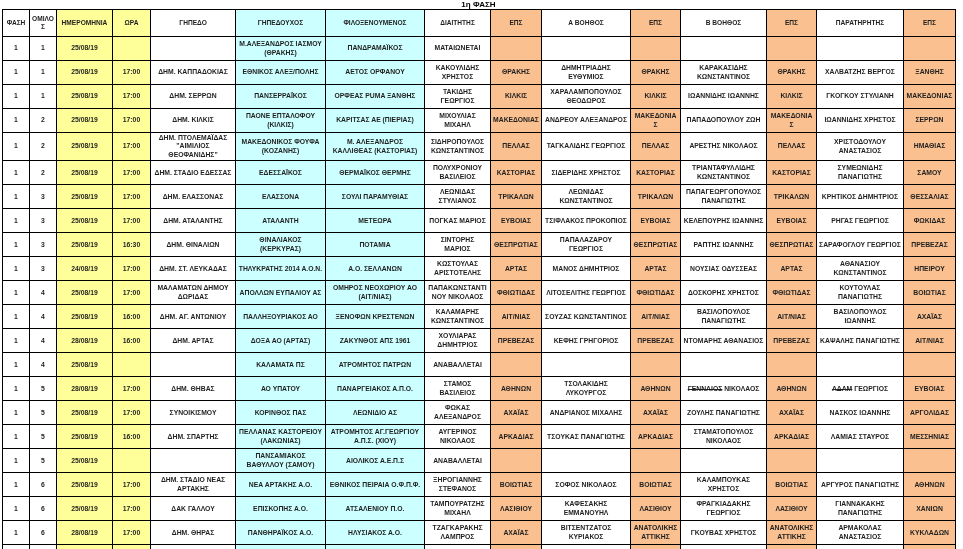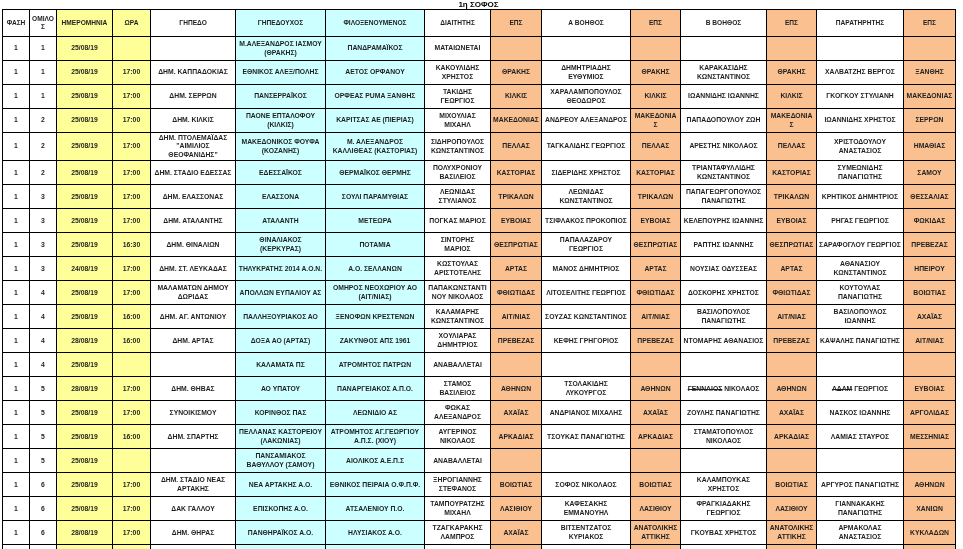--- a/index.html
+++ b/index.html
@@ -30,21 +30,21 @@
   .bg-c{background:#CCFFFF;}
   .bg-o{background:#FAC090;}
   .bg-w{background:#FFFFFF;}
   .red-text{color:#FF0000;}
   .strike{text-decoration:line-through;}
 </style>
 </head>
 <body>
 
 <div class="page">
-  <div class="doc-title">1η ΣΟΦΟΣ</div>
+  <div class="doc-title">1η ΦΑΣΗ</div>
   <table class="sched">
     <colgroup>
         <col style="width: 27px;">
         <col style="width: 27px;">
         <col style="width: 56px;">
         <col style="width: 38px;">
         <col style="width: 85px;">
         <col style="width: 90px;">
         <col style="width: 99px;">
         <col style="width: 66px;">

